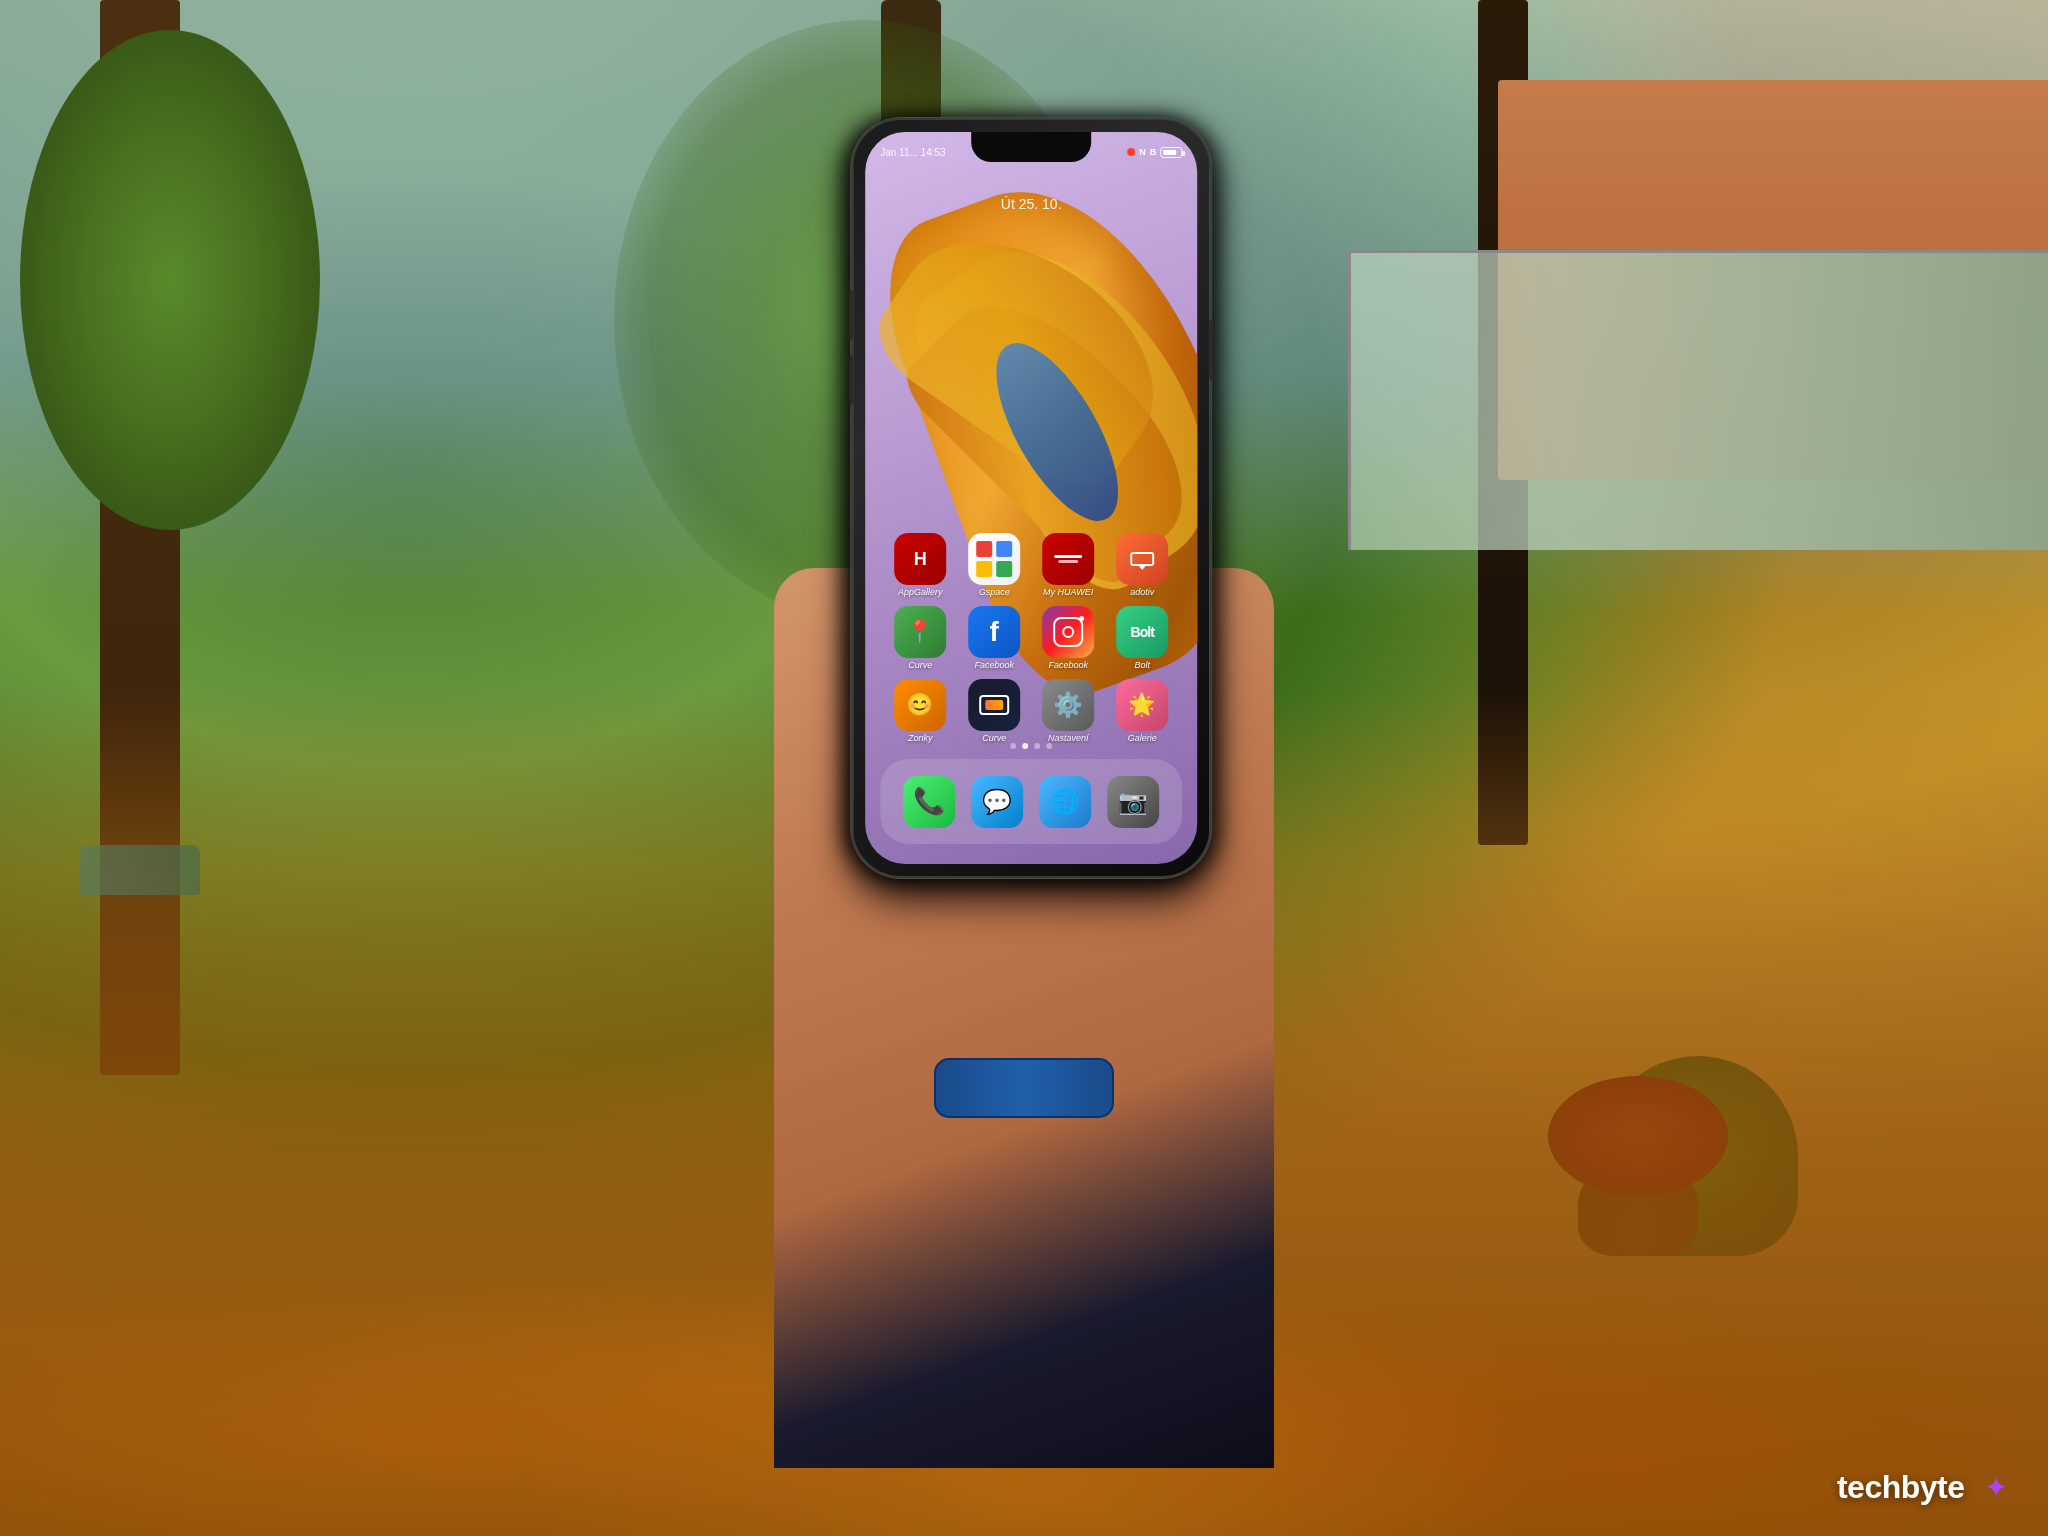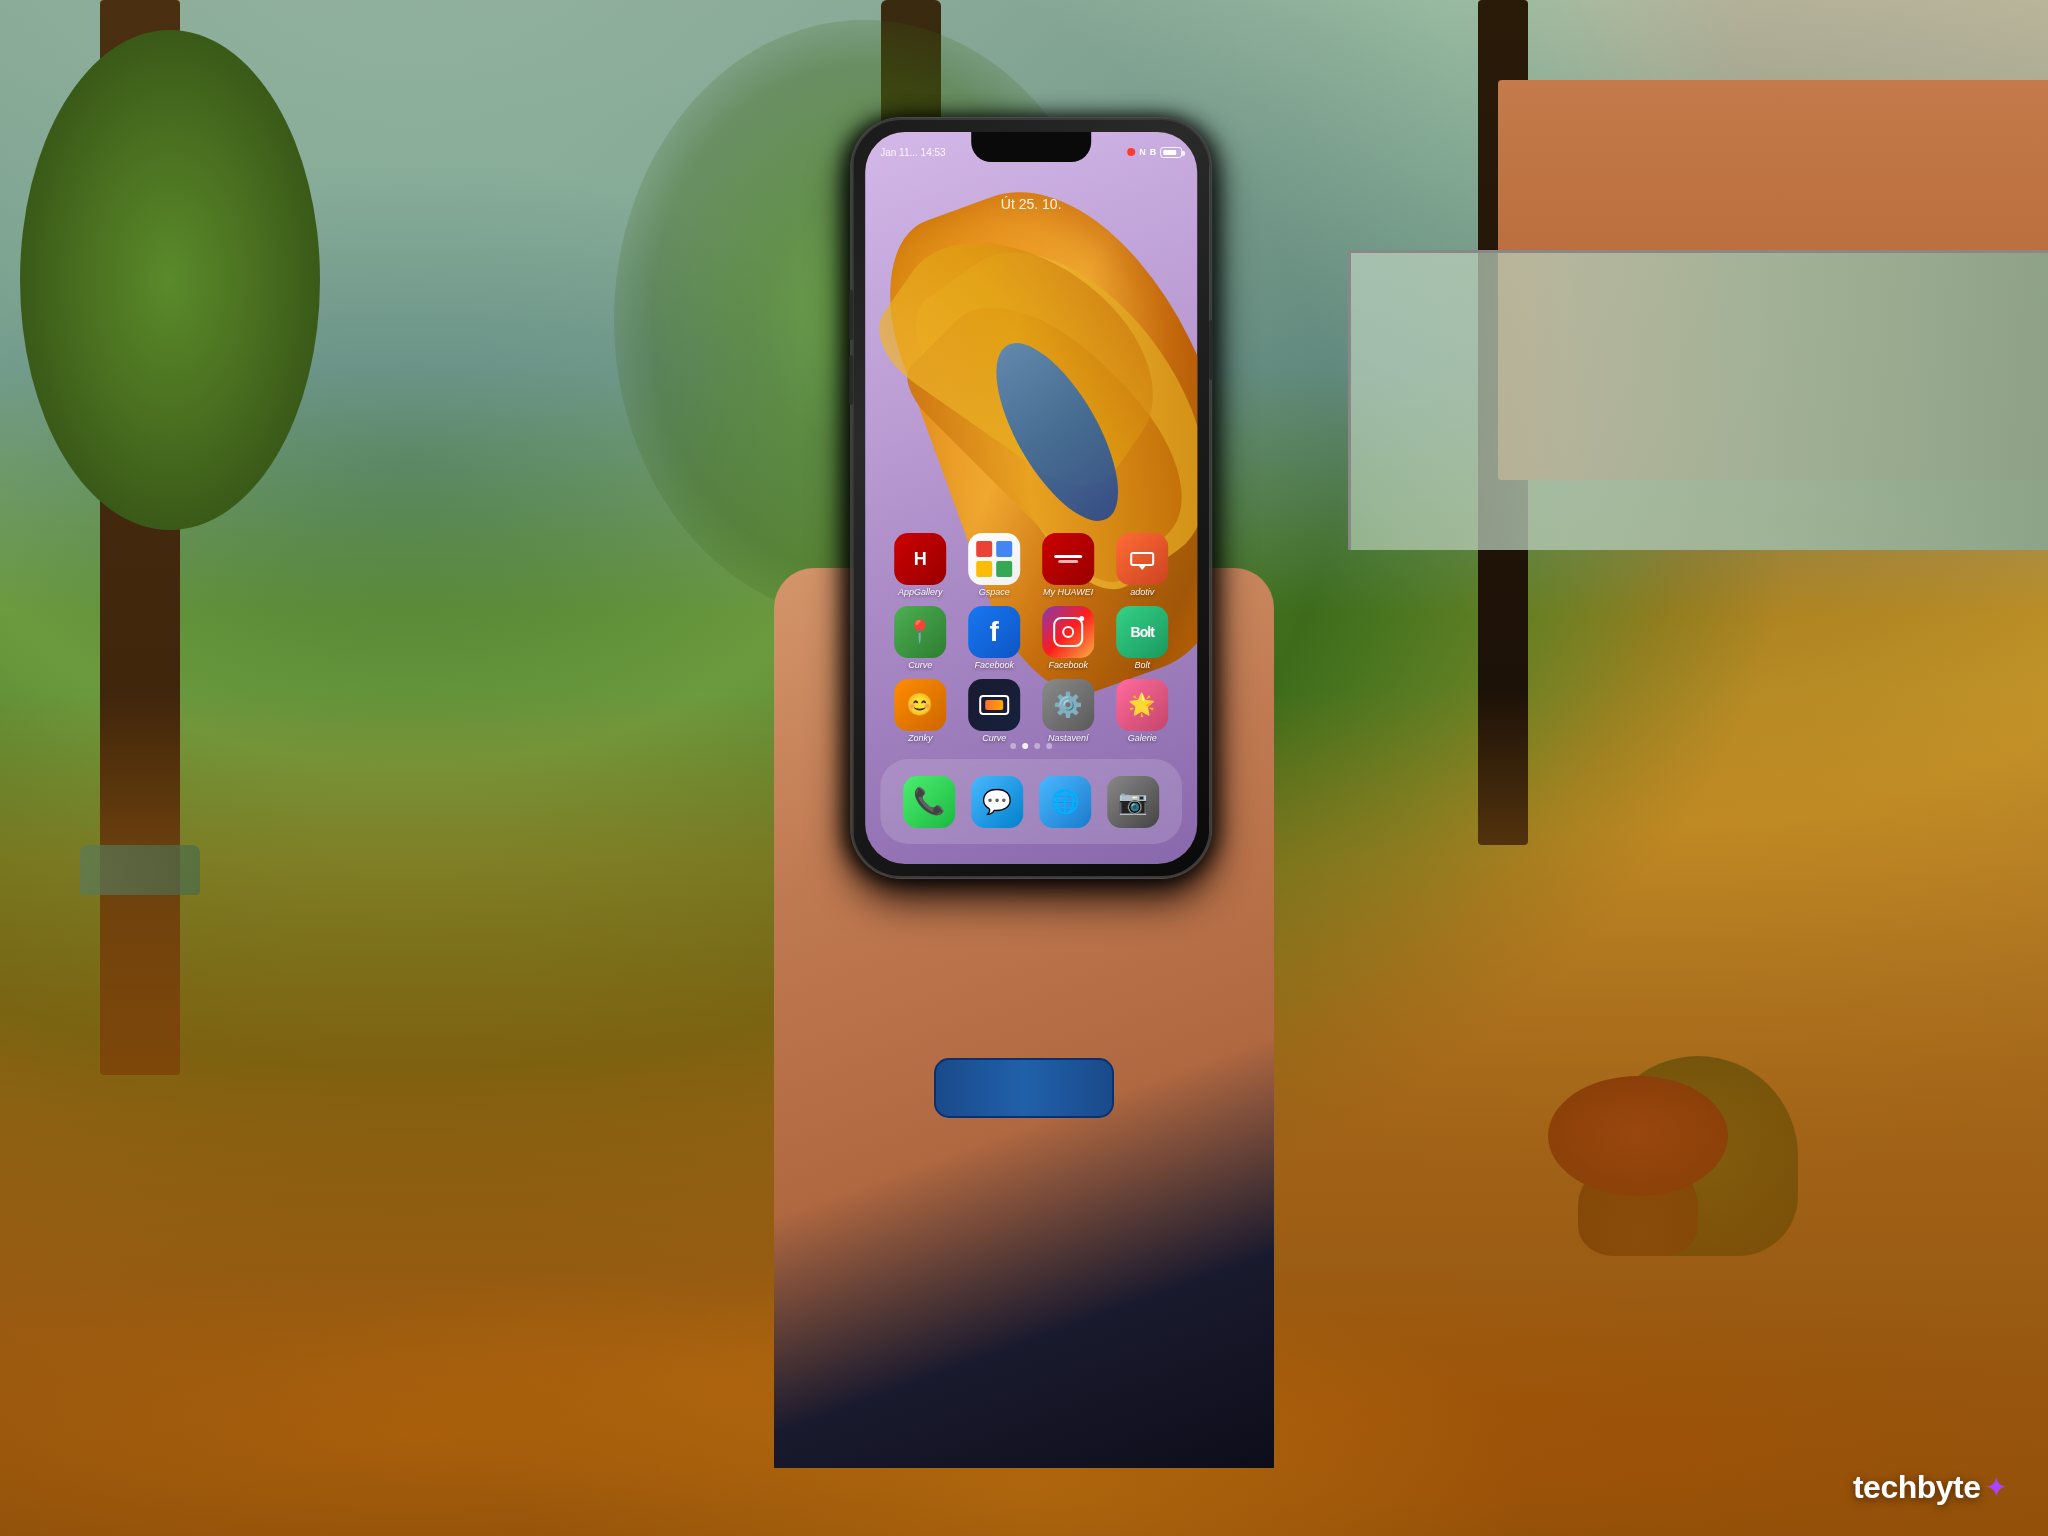--- a/index.html
+++ b/index.html
@@ -462,21 +462,21 @@
       width: 6px;
     }
 
     
     .watermark {
       position: absolute;
       bottom: 30px;
       right: 40px;
       display: flex;
       align-items: center;
-      gap: 4px;
+      gap: 20px;
     }
 
     .watermark-text {
       font-size: 32px;
       font-weight: 700;
       color: white;
       text-shadow: 0 2px 8px rgba(0,0,0,0.5);
       letter-spacing: -0.5px;
     }
 

